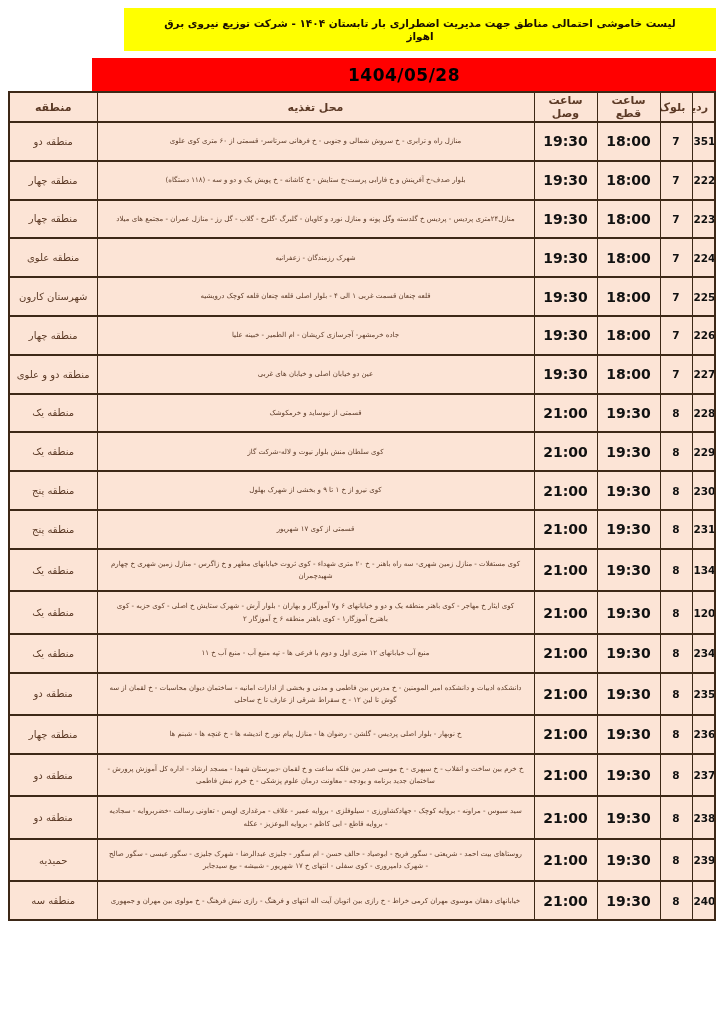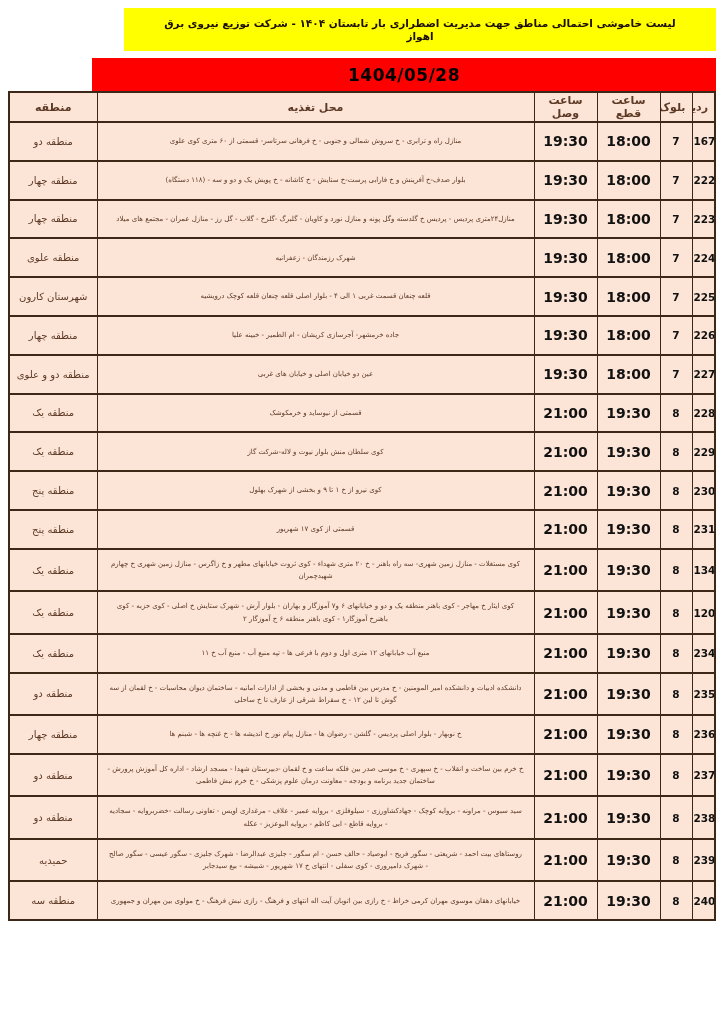--- a/index.html
+++ b/index.html
@@ -109,21 +109,21 @@
         <th>ردیف</th>
         <th>بلوک</th>
         <th>ساعت قطع</th>
         <th>ساعت وصل</th>
         <th>محل تغذیه</th>
         <th>منطقه</th>
       </tr>
     </thead>
     <tbody>
         <tr>
-    <td class="c-num">167</td>
+    <td class="c-num">351</td>
     <td class="c-num">7</td>
     <td class="c-time">18:00</td>
     <td class="c-time">19:30</td>
     <td class="c-loc">منازل راه و ترابری - خ سروش شمالی و جنوبی - خ فرهانی سرتاسر- قسمتی از ۶۰ متری کوی علوی</td>
     <td class="c-region">منطقه دو</td>
   </tr>
         <tr>
     <td class="c-num">222</td>
     <td class="c-num">7</td>
     <td class="c-time">18:00</td>

